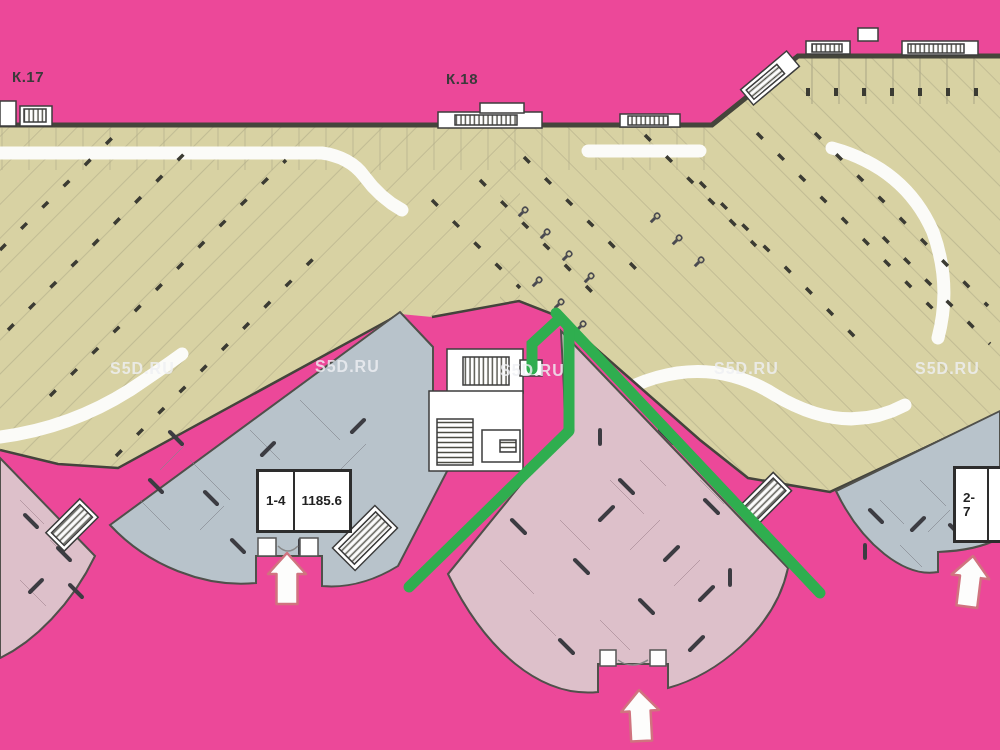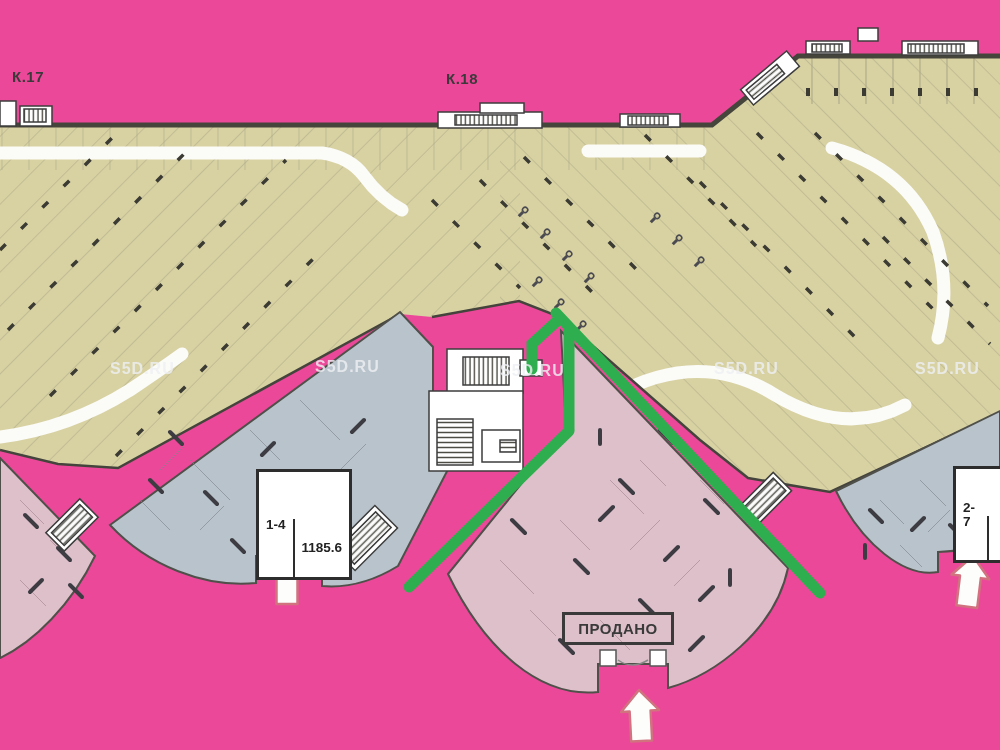--- a/index.html
+++ b/index.html
@@ -3,21 +3,21 @@
 <meta charset="utf-8">
 <style>
   html,body{margin:0;padding:0;background:#fff;}
   #app{position:relative;width:1000px;height:750px;overflow:hidden;background:#ec4899;
        font-family:"Liberation Sans", sans-serif;}
   #app svg{position:absolute;left:0;top:0;}
   .lbl{position:absolute;font-weight:bold;color:#3a3a3a;font-size:15px;letter-spacing:.5px;}
   .infobox{position:absolute;display:flex;background:#fff;border:3px solid #2d2d2d;
            font-weight:bold;color:#222;font-size:13.5px;line-height:1;}
   .infobox .cell{padding:22px 7px;display:flex;align-items:center;justify-content:center;}
-  .infobox .cell + .cell{border-left:2.5px solid #2d2d2d;margin-top:47px;}
+  .infobox .cell + .cell{border-left:2.5px solid #2d2d2d;}
   .soldbox{position:absolute;border:3px solid #3a3a3a;background:transparent;
            font-weight:bold;color:#3a3a3a;font-size:15px;letter-spacing:.5px;
            display:flex;align-items:center;justify-content:center;}
   .watermark{position:absolute;font-weight:bold;font-size:16px;letter-spacing:1px;
              color:rgba(238,239,243,0.82);pointer-events:none;white-space:nowrap;}
 </style>
 </head>
 <body>
 
 <div id="app">
@@ -223,23 +223,20 @@
 </svg>
 
 <div class="lbl" style="left:12px;top:68px;">К.17</div>
 <div class="lbl" style="left:446px;top:70px;text-align:right;">К.18</div>
 
 <div class="infobox" style="left:256px;top:469px;">
   <div class="cell">1-4</div>
   <div class="cell">1185.6</div>
 </div>
 
-<div class="soldbox" style="left:562px;top:612px;width:106px;height:27px;">
-  <span>ПРОДАНО</span>
-</div>
 
 <div class="infobox" style="left:953px;top:466px;">
   <div class="cell">2-7</div>
   <div class="cell" style="width:40px;"></div>
 </div>
 
 <div class="watermark" style="left:110px;top:360px;">S5D.RU</div>
 <div class="watermark" style="left:315px;top:358px;">S5D.RU</div>
 <div class="watermark" style="left:500px;top:362px;">S5D.RU</div>
 <div class="watermark" style="left:714px;top:360px;">S5D.RU</div>

